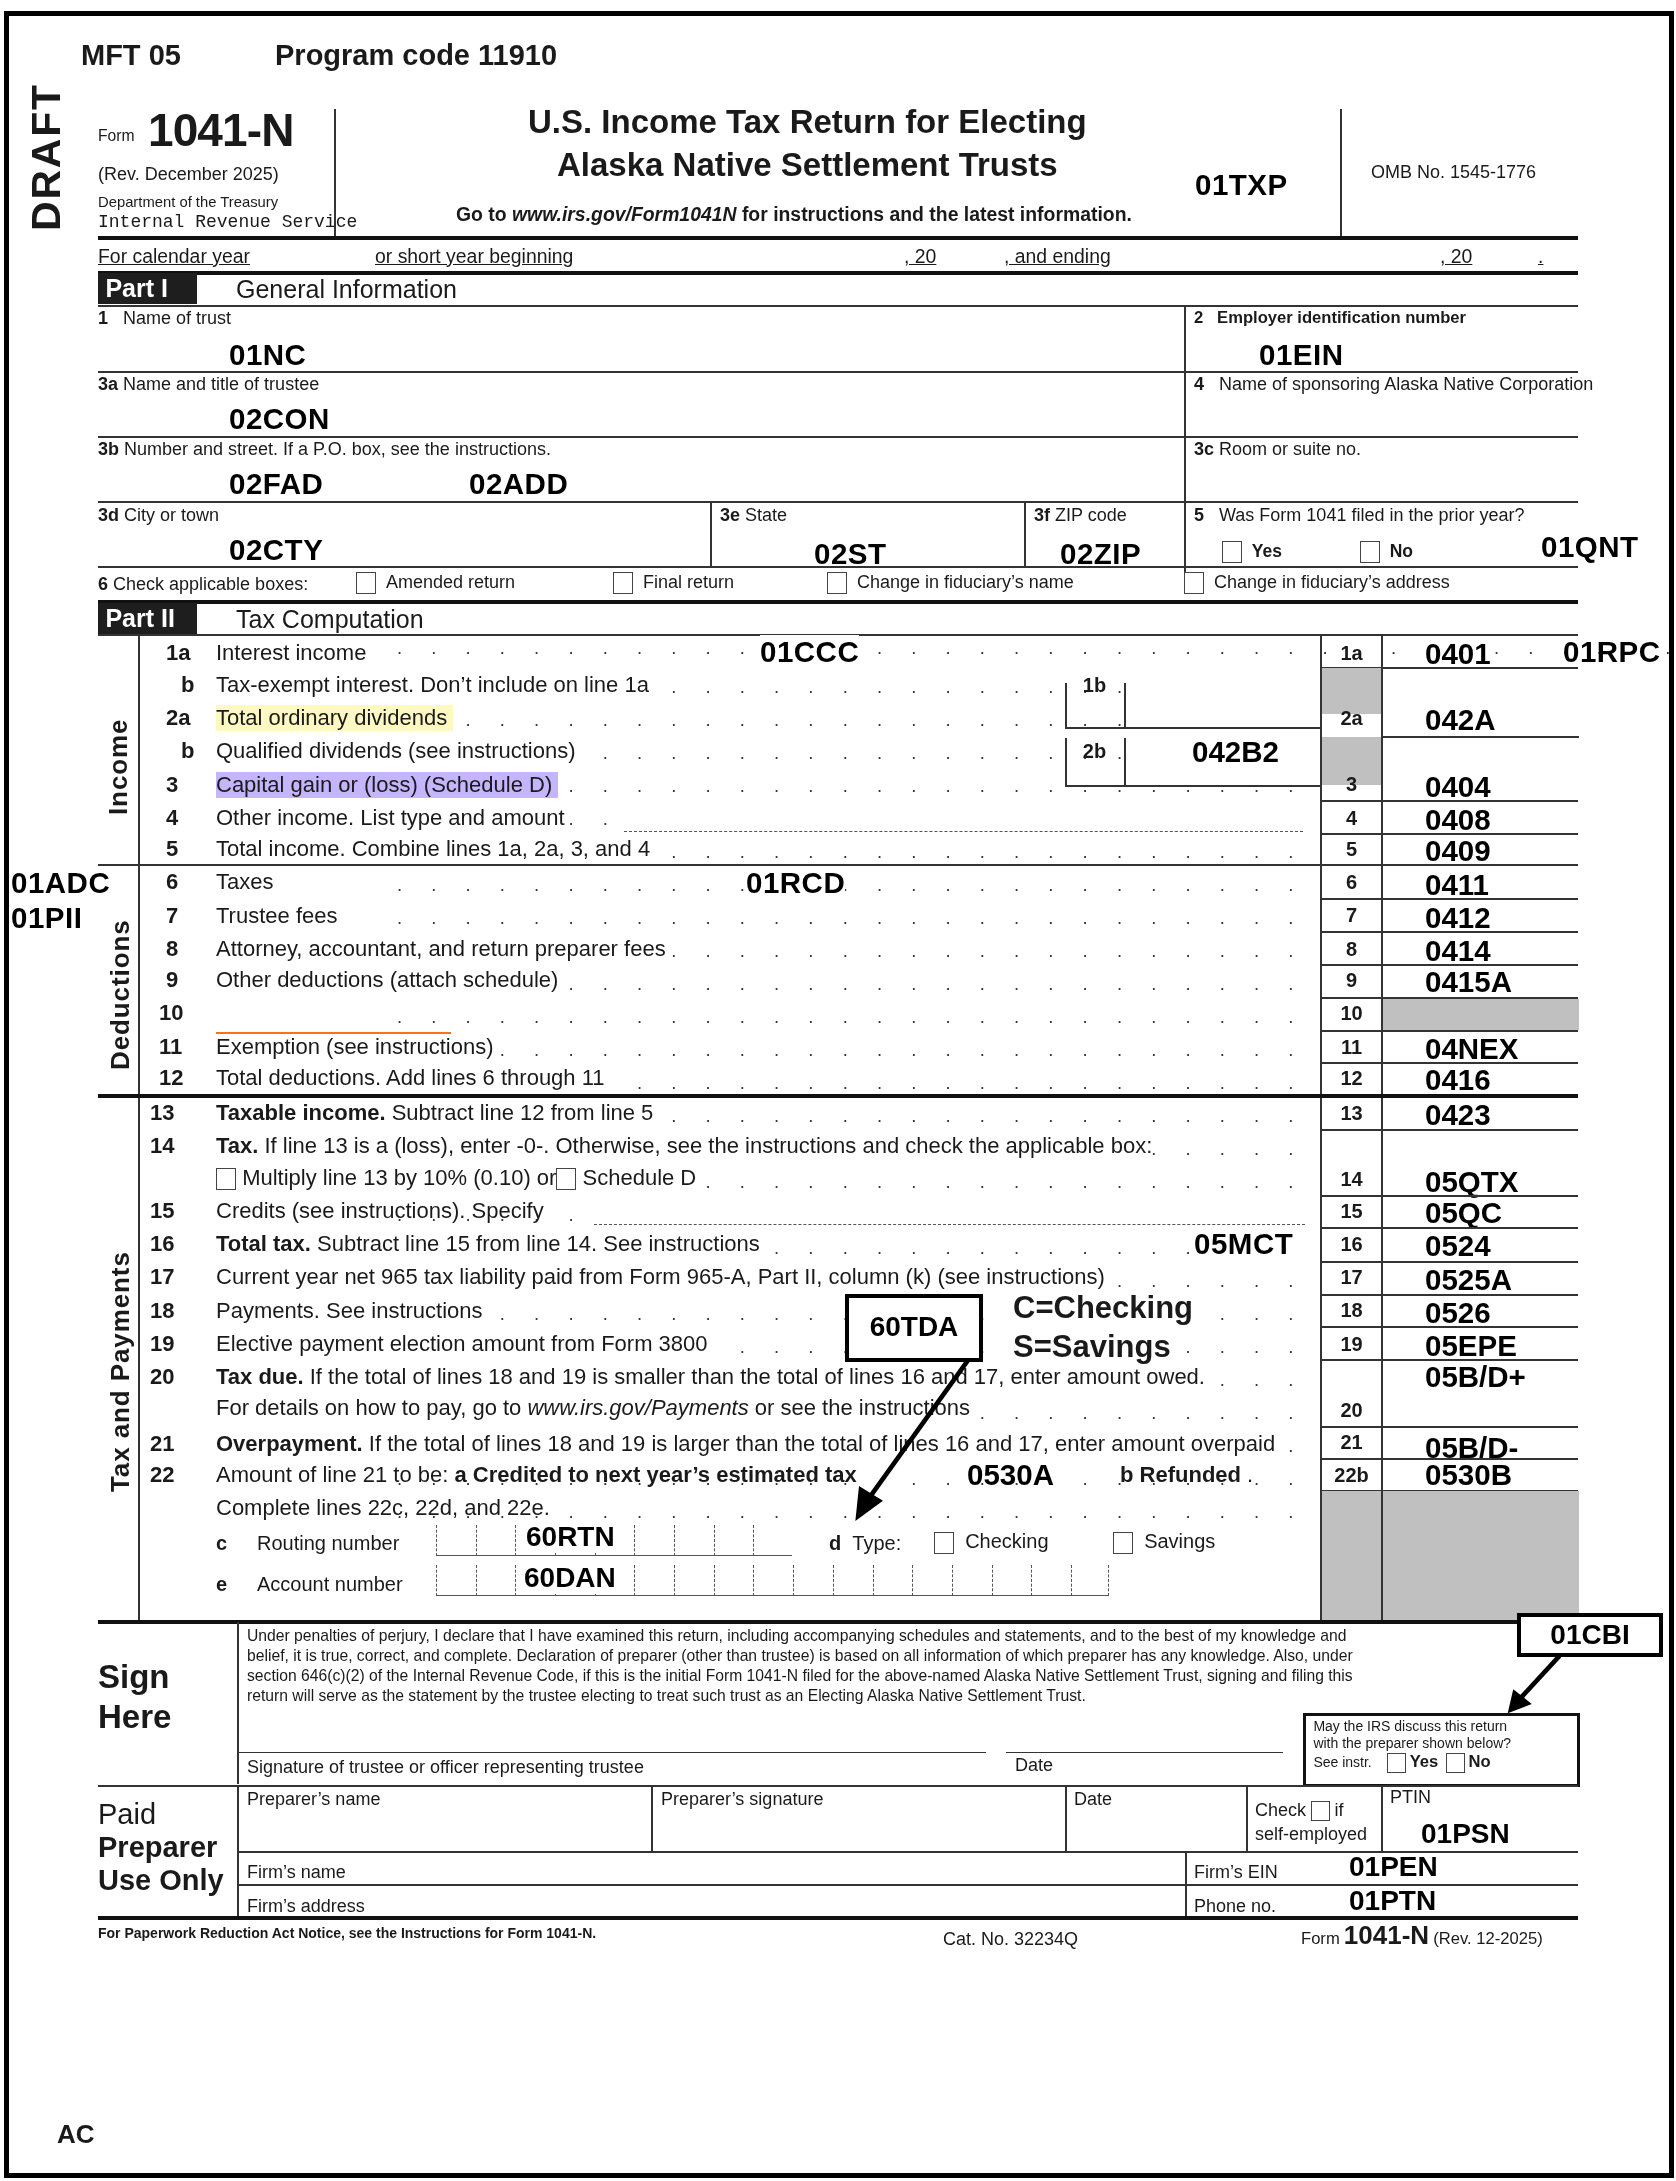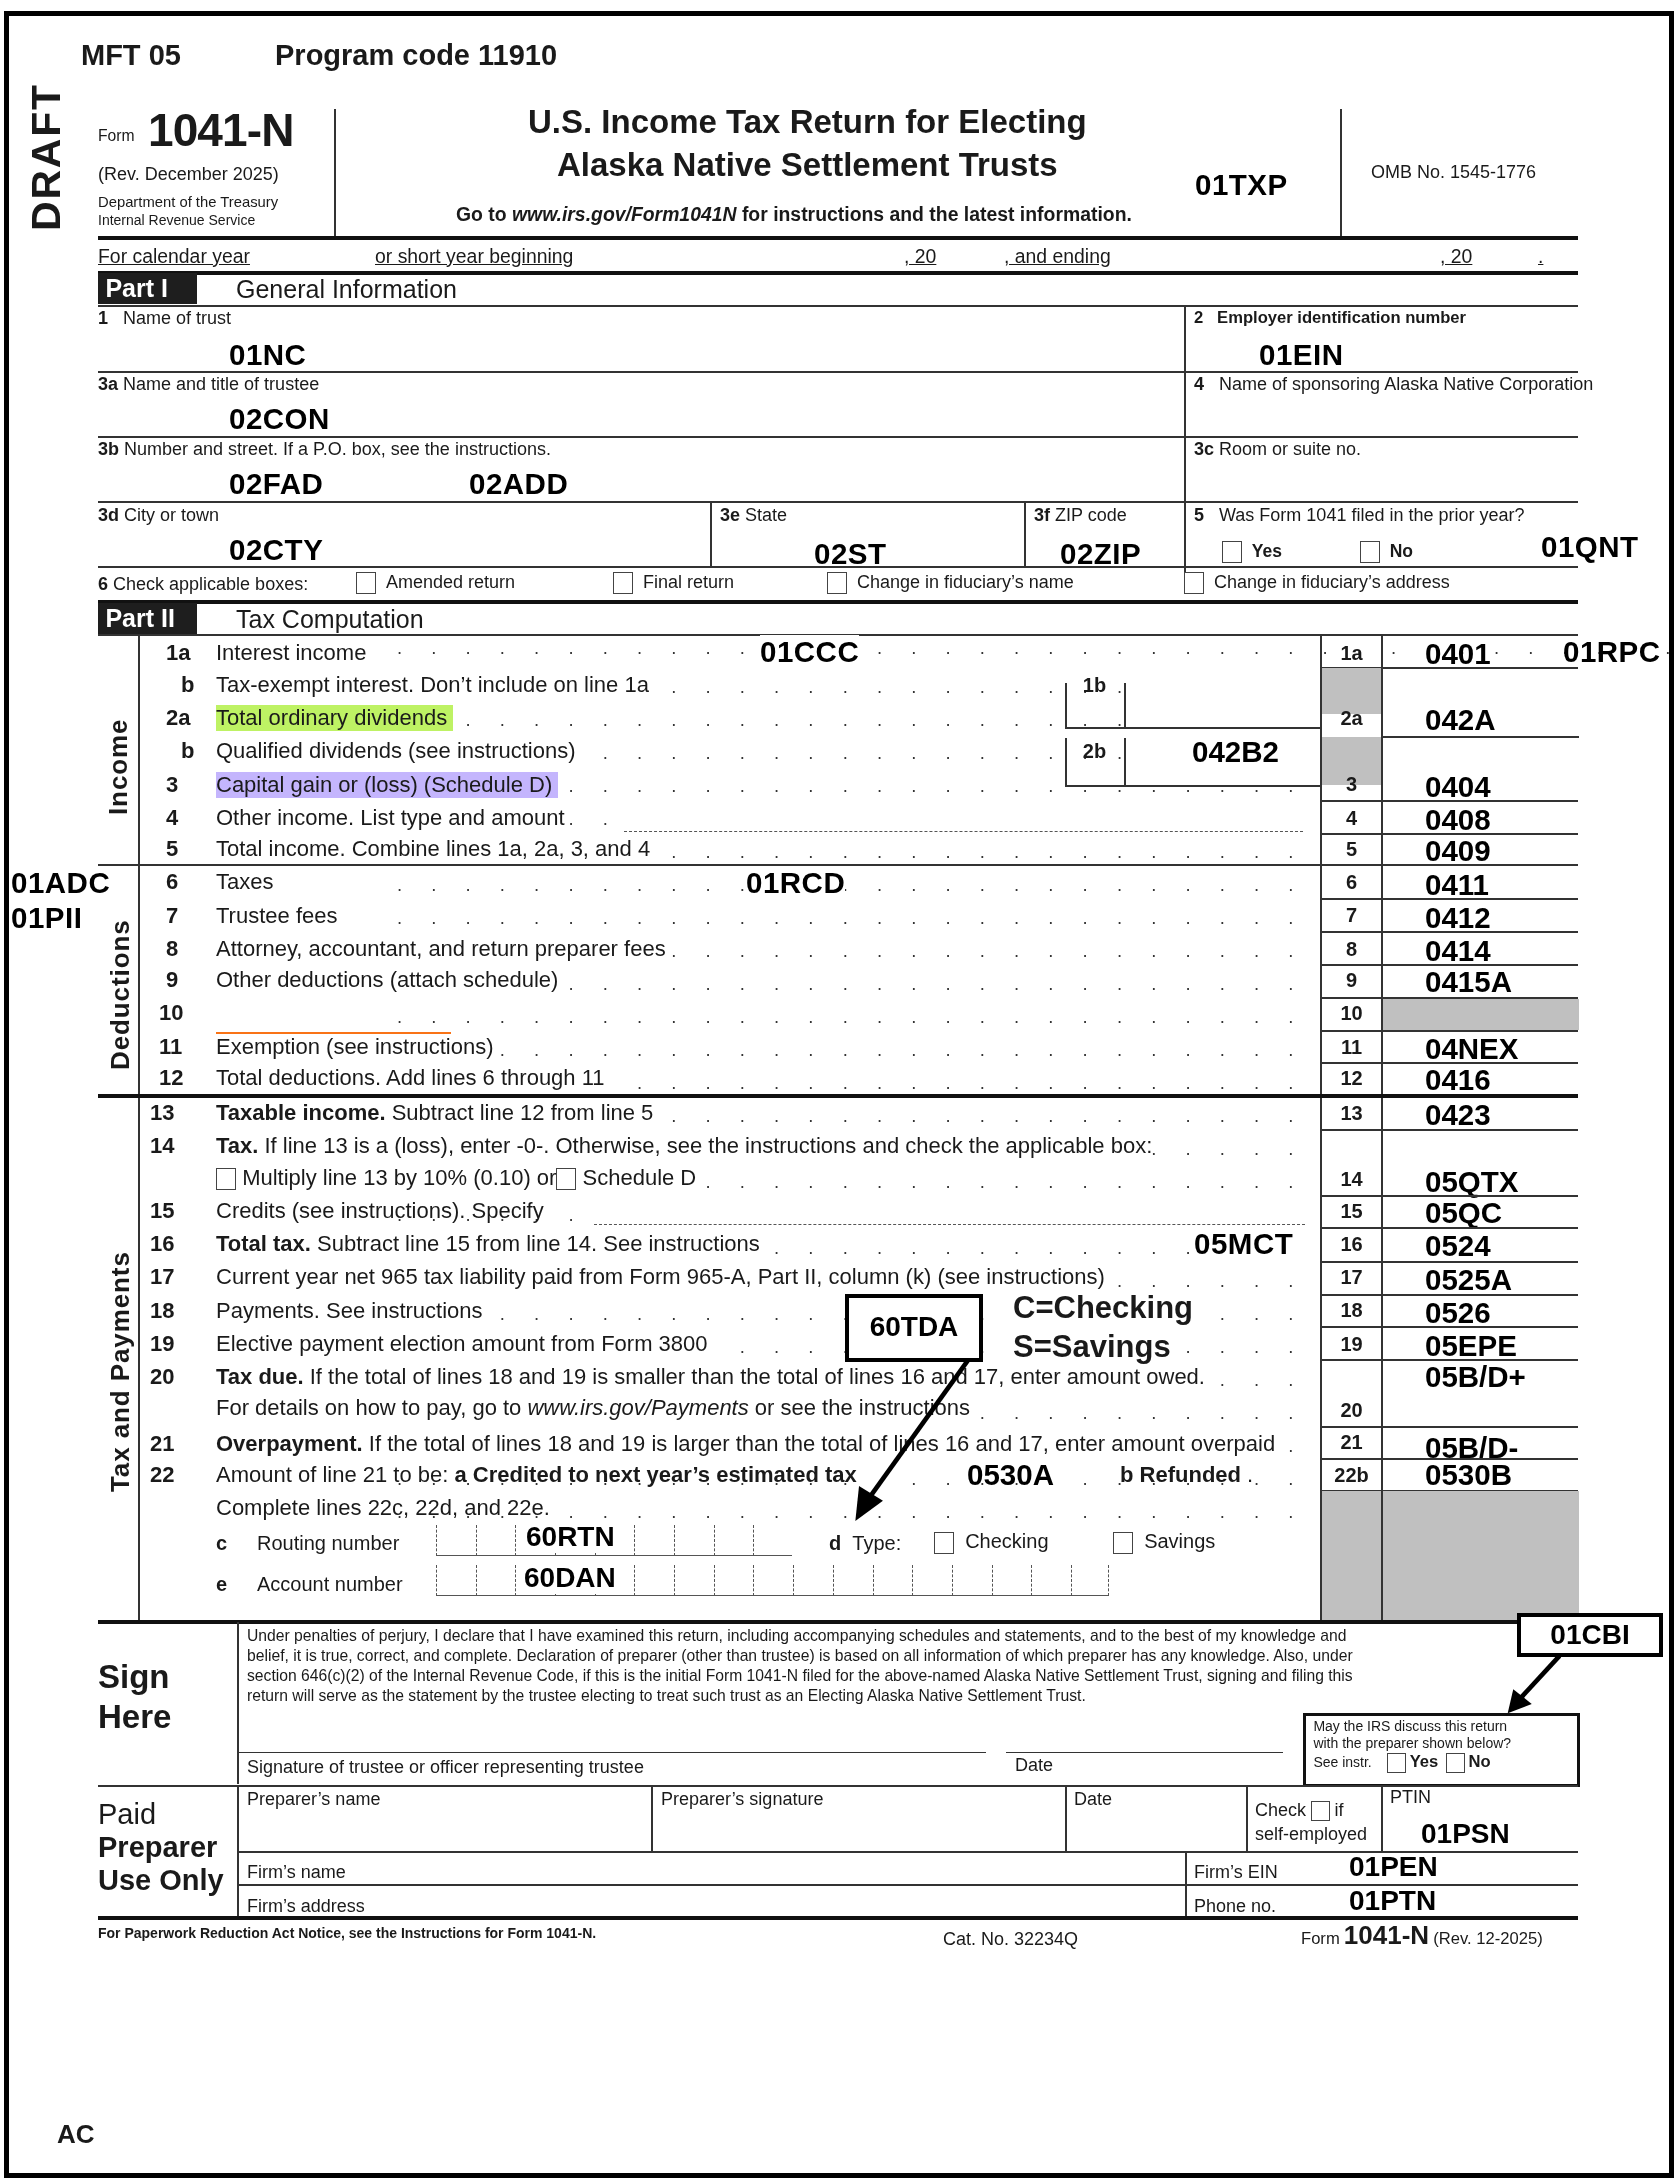--- a/index.html
+++ b/index.html
@@ -59,21 +59,21 @@
 . . . . . . . . . . . . . . . . . . . . . . . . . . . . . . . . . . . . . . . . . . . . . . . . . . . . . . . .
 . . . . . . . . . . . . . . . . . . . . . . . . . . . . . . . . . . . . . . . . . . . . . . . . . . . . . . . .</div>
 <div class="abs" style="left:81px;top:39px;font-size:29px;font-weight:bold;">MFT 05</div>
 <div class="abs" style="left:275px;top:39px;font-size:29px;font-weight:bold;">Program code 11910</div>
 <div class="side" style="left:-18.5px;top:143px;width:129px;font-size:41px;letter-spacing:1.8px;">DRAFT</div>
 
 <div class="abs" style="left:98px;top:127px;font-size:15.7px;">Form</div>
 <div class="abs" style="left:148px;top:103px;font-size:46px;font-weight:bold;letter-spacing:-0.9px;">1041-N</div>
 <div class="abs small" style="left:98px;top:164px;">(Rev. December 2025)</div>
 <div class="abs" style="left:98px;top:194px;font-size:14.8px;">Department of the Treasury</div>
-<div class="abs" style="left:98px;top:212px;font-size:14px;">Internal Revenue Service</div>
+<div class="abs" style="left:98px;top:212px;font-size:18px;font-family:Liberation Mono, monospace;">Internal Revenue Service</div>
 <div class="vl" style="left:334px;top:109px;height:129px;"></div>
 
 <div class="abs" style="left:528px;top:103px;font-size:33px;font-weight:bold;">U.S. Income Tax Return for Electing</div>
 <div class="abs" style="left:557px;top:146px;font-size:33px;font-weight:bold;">Alaska Native Settlement Trusts</div>
 <div class="abs" style="left:456px;top:203px;font-size:19.4px;font-weight:bold;"><span>Go to </span><i>www.irs.gov/Form1041N</i><span> for instructions and the latest information.</span></div>
 <div class="abs code" style="left:1195px;top:168px;">01TXP</div>
 <div class="vl" style="left:1340px;top:109px;height:129px;"></div>
 <div class="abs small" style="left:1371px;top:162px;">OMB No. 1545-1776</div>
 
 <div class="hl thick" style="left:98px;top:236px;width:1480px;"></div>
@@ -157,21 +157,21 @@
 <div class="linenum" style="left:181px;top:672px;">b</div>
 <div class="abs row-text" style="left:216px;top:672px;background:#fff;padding-right:5.5px;">Tax-exempt interest. Don’t include on line 1a</div>
 <div class="vl" style="left:1065px;top:683px;height:46px;"></div>
 <div class="vl" style="left:1124px;top:683px;height:46px;"></div>
 <div class="boxnum" style="left:1065px;top:674px;">1b</div>
 <div class="hl" style="left:1065px;top:727px;width:255px;"></div>
 <div class="grey" style="left:1322px;top:668px;width:59px;height:46px;"></div>
 <div class="abs" style="left:1133px;top:672px;width:185px;height:54px;background:#fff;"></div>
 
 <div class="linenum" style="left:166px;top:705px;">2a</div>
-<div class="abs row-text" style="left:216px;top:705px;background:#bef264;padding-right:5.5px;">Total ordinary dividends</div>
+<div class="abs row-text" style="left:216px;top:705px;background:#fef9c3;padding-right:5.5px;">Total ordinary dividends</div>
 <div class="boxnum" style="left:1322px;top:707px;">2a</div>
 <div class="amt" style="left:1425px;top:703px;">042A</div>
 <div class="hl" style="left:1381px;top:736px;width:198px;"></div>
 
 <div class="linenum" style="left:181px;top:738px;">b</div>
 <div class="abs row-text" style="left:216px;top:738px;background:#fff;padding-right:5.5px;">Qualified dividends (see instructions)</div>
 <div class="vl" style="left:1065px;top:738px;height:48px;"></div>
 <div class="vl" style="left:1124px;top:738px;height:48px;"></div>
 <div class="boxnum" style="left:1065px;top:740px;">2b</div>
 <div class="abs" style="left:1128px;top:738px;width:190px;height:46px;background:#fff;"></div>

